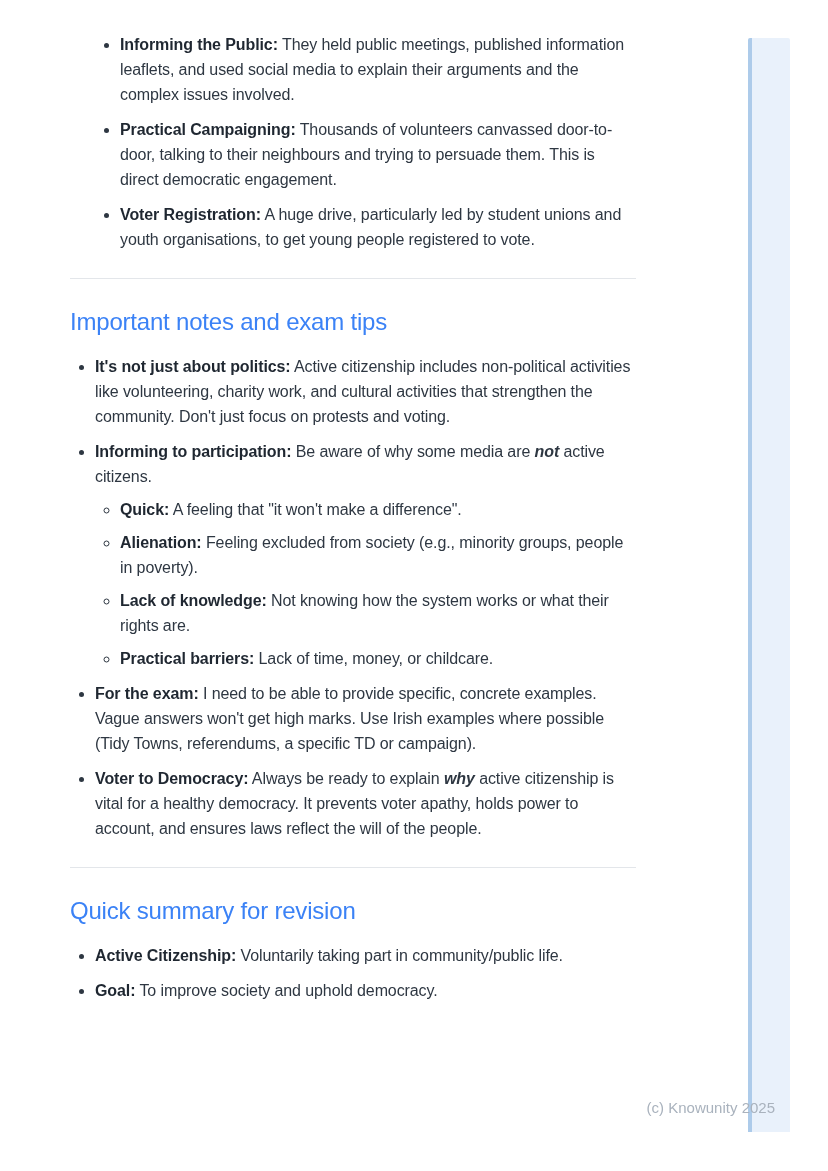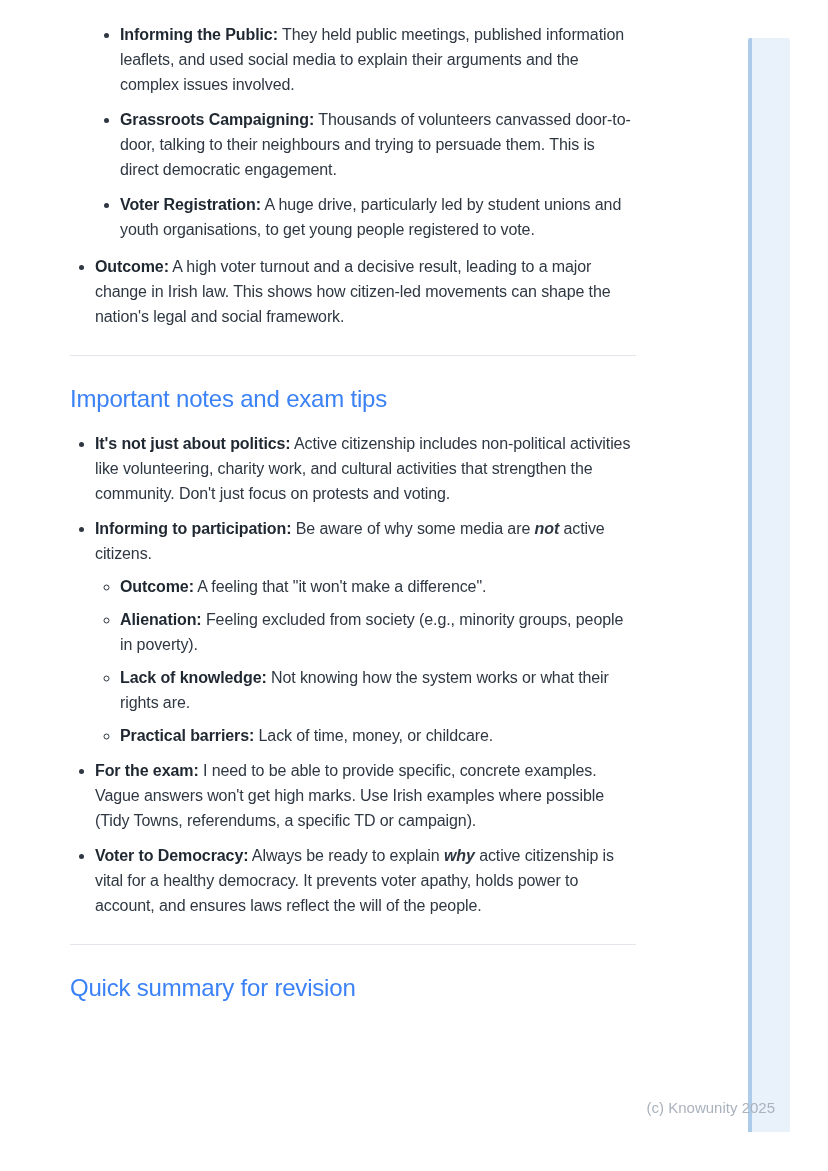--- a/index.html
+++ b/index.html
@@ -9,21 +9,21 @@
     height: 1171px;
     background: #ffffff;
     font-family: "Liberation Sans", sans-serif;
     color: #2e3742;
     position: relative;
     overflow: hidden;
   }
   .content {
     position: absolute;
     left: 70px;
-    top: 10px;
+    top: 20px;
     width: 566px;
     font-size: 16px;
     line-height: 25px;
     letter-spacing: -0.1px;
   }
   ul {
     margin: 12px 0;
     padding: 0 0 0 25px;
     list-style: disc;
   }
@@ -74,46 +74,47 @@
 </style>
 </head>
 <body>
 
 <div class="strip"></div>
 
 <div class="content">
 
   <ul class="indent">
     <li><strong>Informing the Public:</strong><span> They held public meetings, published information leaflets, and used social media to explain their arguments and the complex issues involved.</span><em></em><span></span></li>
-    <li><strong>Grassroots Campaigning:</strong><span> Thousands of volunteers canvassed door-to-door, talking to their neighbours and trying to persuade them. This is direct democratic engagement.</span><em></em><span></span></li>
+    <li><strong>Practical Campaigning:</strong><span> Thousands of volunteers canvassed door-to-door, talking to their neighbours and trying to persuade them. This is direct democratic engagement.</span><em></em><span></span></li>
     <li><strong>Voter Registration:</strong><span> A huge drive, particularly led by student unions and youth organisations, to get young people registered to vote.</span><em></em><span></span></li>
   </ul>
 
-  <ul>
-    <li><strong>Outcome:</strong><span> A high voter turnout and a decisive result, leading to a major change in Irish law. This shows how citizen-led movements can shape the nation's legal and social framework.</span><em></em><span></span></li>
-  </ul>
 
   <hr class="divider">
 
   <h2 class="section-heading">Important notes and exam tips</h2>
 
   <ul>
     <li><strong>It's not just about politics:</strong><span> Active citizenship includes non-political activities like volunteering, charity work, and cultural activities that strengthen the community. Don't just focus on protests and voting.</span><em></em><span></span></li>
     <li><strong>Informing to participation:</strong><span> Be aware of why some media are </span><em>not</em><span> active citizens.</span>
       <ul class="circle">
-        <li><strong>Outcome:</strong><span> A feeling that "it won't make a difference".</span></li>
+        <li><strong>Quick:</strong><span> A feeling that "it won't make a difference".</span></li>
         <li><strong>Alienation:</strong><span> Feeling excluded from society (e.g., minority groups, people in poverty).</span></li>
         <li><strong>Lack of knowledge:</strong><span> Not knowing how the system works or what their rights are.</span></li>
         <li><strong>Practical barriers:</strong><span> Lack of time, money, or childcare.</span></li>
       </ul>
     </li>
     <li><strong>For the exam:</strong><span> I need to be able to provide specific, concrete examples. Vague answers won't get high marks. Use Irish examples where possible (Tidy Towns, referendums, a specific TD or campaign).</span><em></em><span></span></li>
     <li><strong>Voter to Democracy:</strong><span> Always be ready to explain </span><em>why</em><span> active citizenship is vital for a healthy democracy. It prevents voter apathy, holds power to account, and ensures laws reflect the will of the people.</span></li>
   </ul>
 
   <hr class="divider">
 
   <h2 class="section-heading">Quick summary for revision</h2>
 
+  <ul>
+    <li><strong>Active Citizenship:</strong><span> Voluntarily taking part in community/public life.</span></li>
+    <li><strong>Goal:</strong><span> To improve society and uphold democracy.</span></li>
+  </ul>
 
 </div>
 
 <div class="footer">(c) Knowunity 2025</div>
 
 </body></html>

